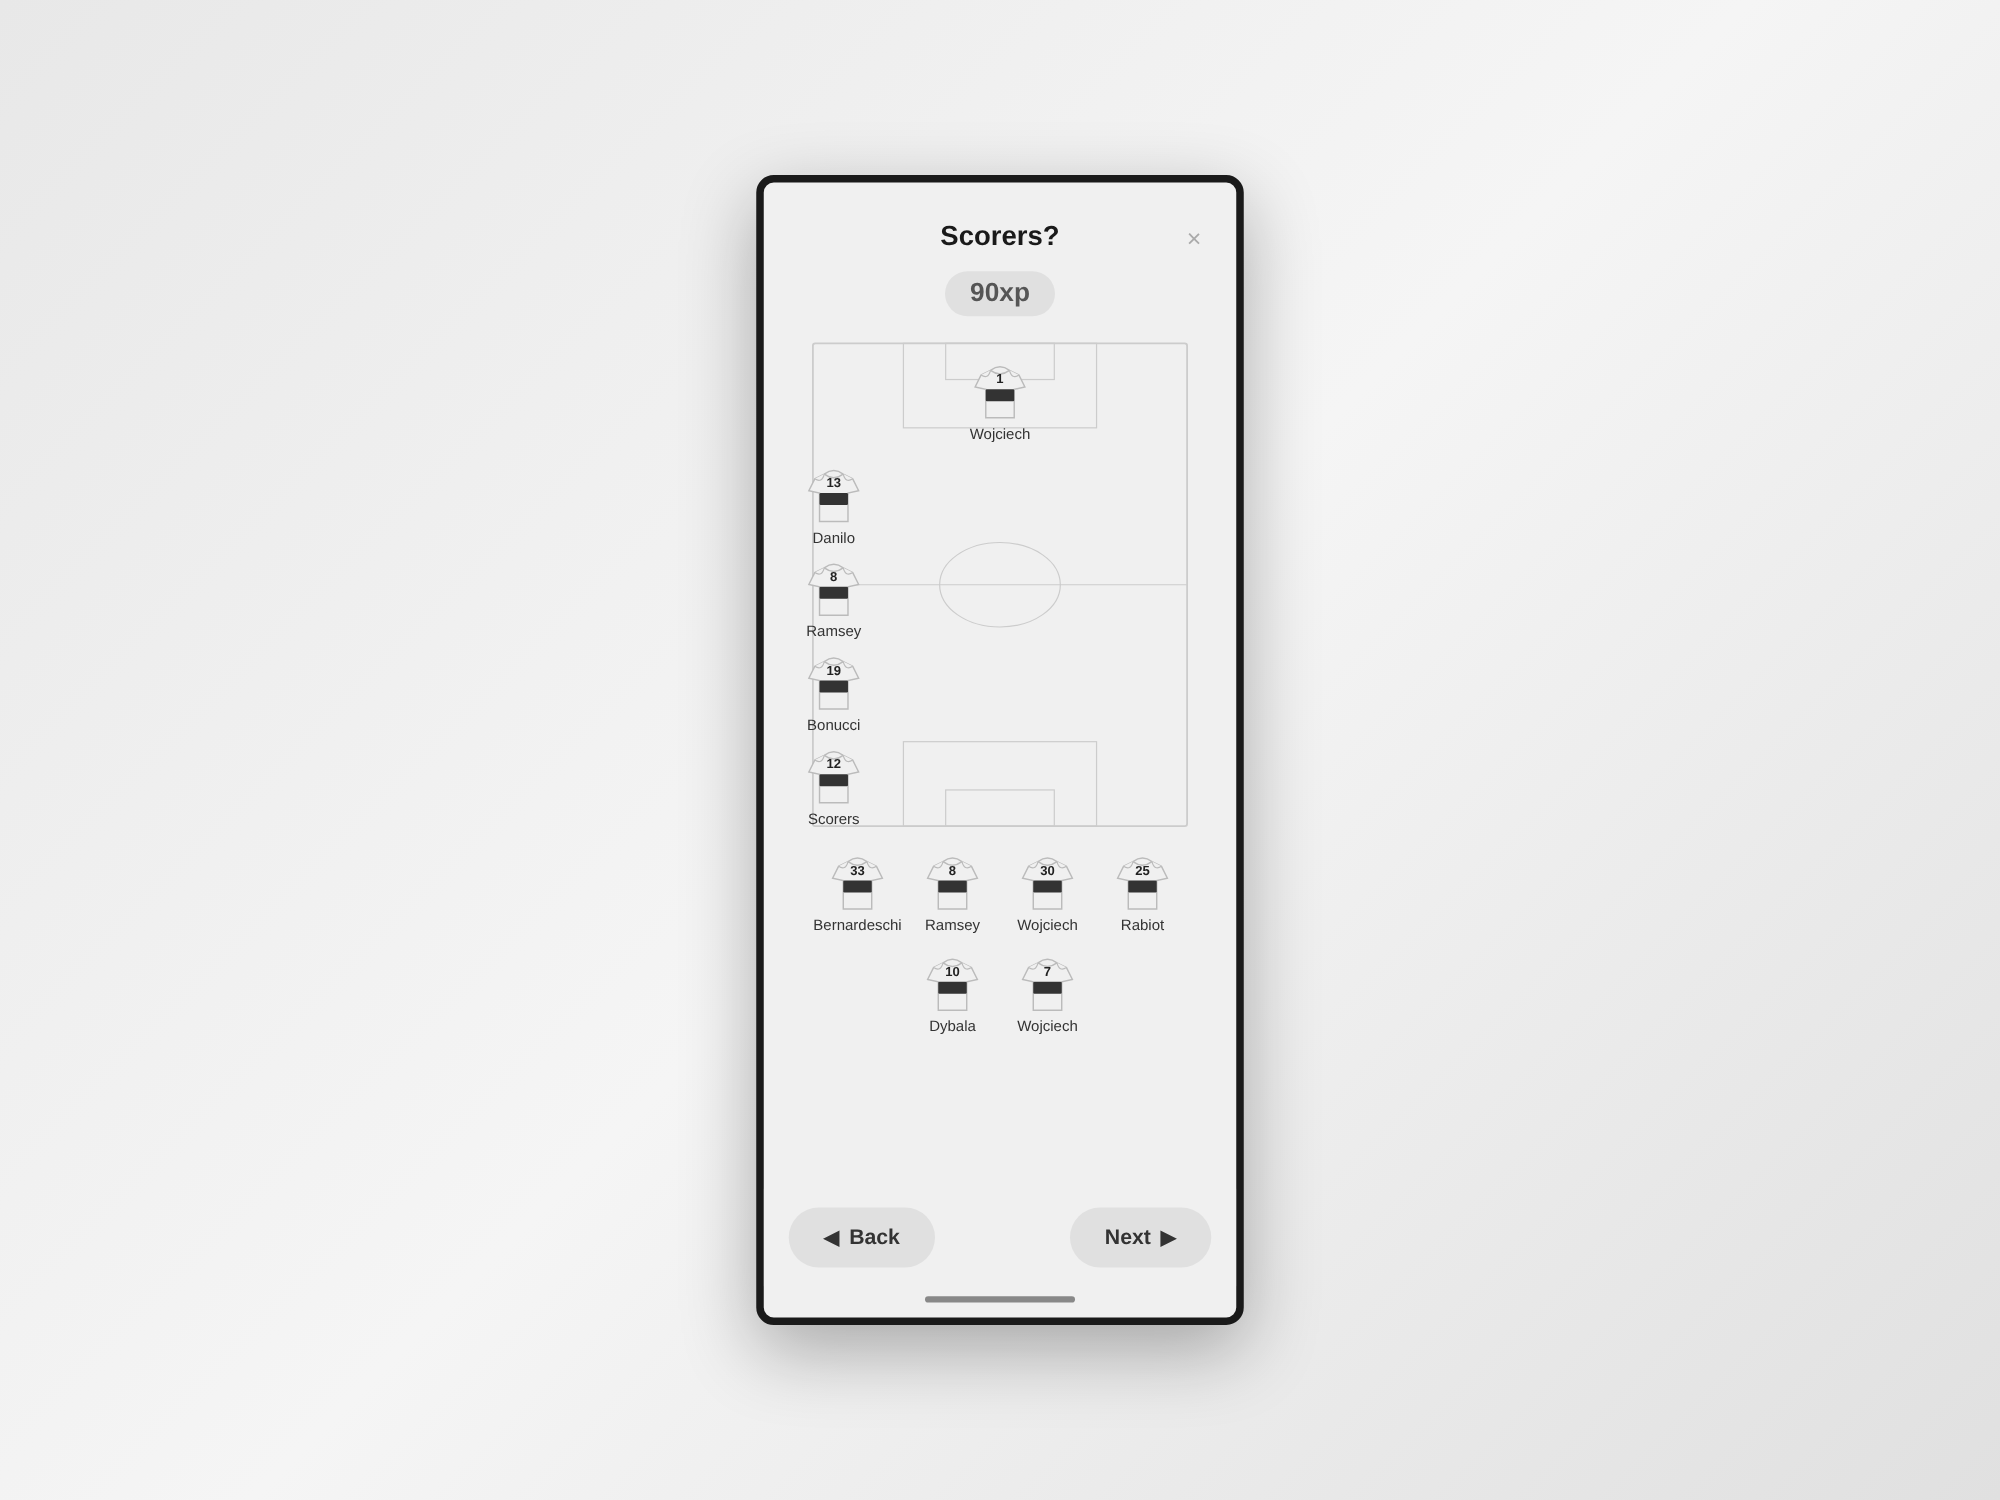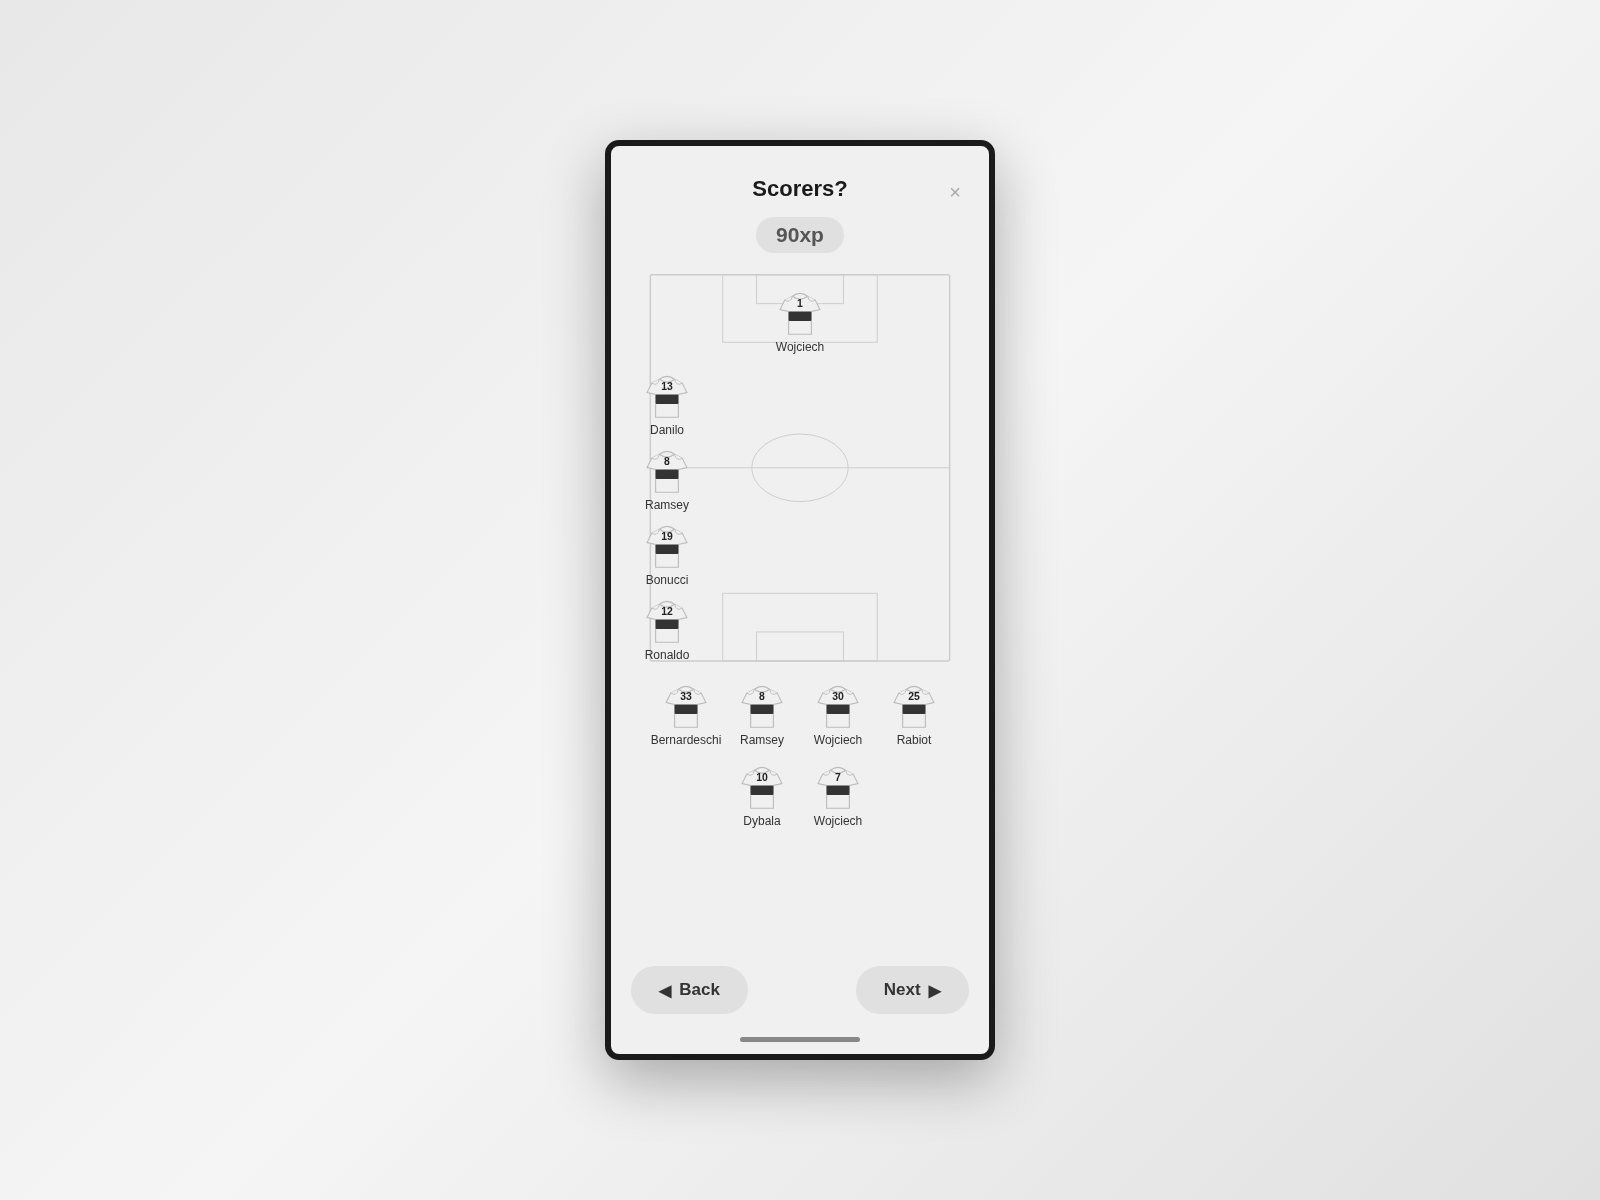--- a/index.html
+++ b/index.html
@@ -287,21 +287,21 @@
 
       <path d="M18,14 Q26,20 34,14" fill="none" stroke="#bbb" stroke-width="1.2"></path>
 
       <path d="M10,18 Q16,22 18,14" fill="#f0f0f0" stroke="#bbb" stroke-width="1"></path>
       <path d="M42,18 Q36,22 34,14" fill="#f0f0f0" stroke="#bbb" stroke-width="1"></path>
 
       <rect x="14" y="30" width="24" height="10" fill="#333" rx="1"></rect>
 
       <text x="26" y="25" text-anchor="middle" font-family="-apple-system, Arial, sans-serif" font-size="11" font-weight="700" fill="#222">12</text>
     </svg></div>
-              <span class="player-name">Ronaldo</span>
+              <span class="player-name">Scorers</span>
             </div>
           </div>
 
         <div class="player-row row-mid" id="mid-row">
             <div class="player">
               <div class="jersey-container"><svg viewBox="0 0 52 58" xmlns="http://www.w3.org/2000/svg" class="jersey-svg">
 
       <path d="M10,18 L5,28 L14,30 L14,54 L38,54 L38,30 L47,28 L42,18 L34,14 Q26,8 18,14 Z" fill="#f0f0f0" stroke="#bbb" stroke-width="1.2"></path>
 
       <path d="M18,14 Q26,20 34,14" fill="none" stroke="#bbb" stroke-width="1.2"></path>

